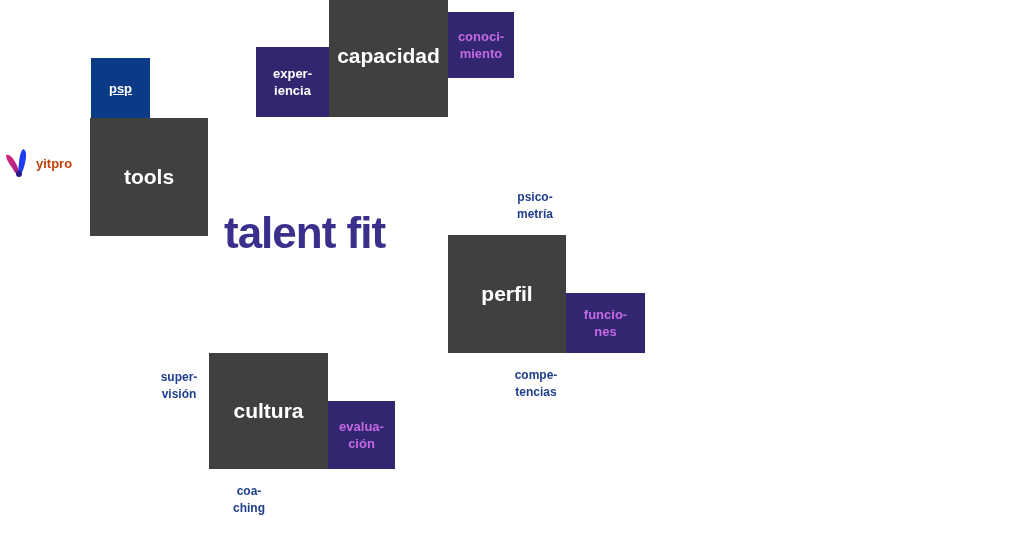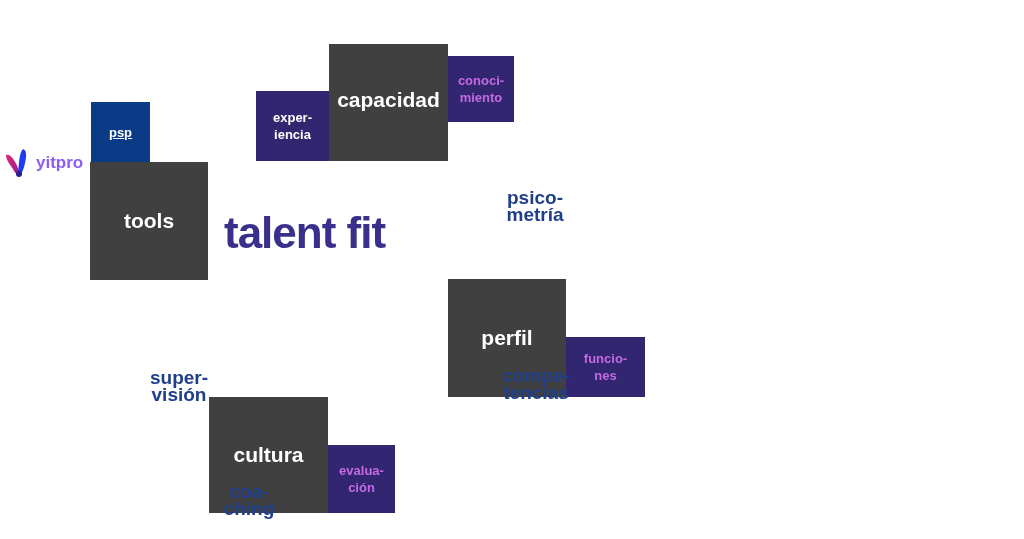--- a/index.html
+++ b/index.html
@@ -3,36 +3,36 @@
 <meta charset="utf-8">
 <style>
   html, body { margin: 0; padding: 0; }
   body {
     width: 1024px; height: 539px; background: #ffffff; position: relative; overflow: hidden;
     font-family: "Liberation Sans", "DejaVu Sans", sans-serif;
   }
   .box {
     position: absolute; box-sizing: border-box;
     display: flex; align-items: center; justify-content: center; text-align: center;
-    font-weight: bold; color: #ffffff; margin-top: 44px;
+    font-weight: bold; color: #ffffff;
   }
   .main { background: #404040; font-size: 21px; }
   .sub  { background: #31266f; font-size: 13px; line-height: 17px; }
   .sub.pink { color: #c36ae3; }
   .psp  { background: #0b3b87; font-size: 13px; text-decoration: underline; }
   .label {
     position: absolute; text-align: center; color: #1f3f8c; font-weight: bold;
-    font-size: 19px; line-height: 17px;
+    font-size: 12px; line-height: 17px;
   }
   .title {
     position: absolute; left: 224px; top: 203px; color: #3b2f8c; font-weight: bold;
     font-size: 44px; letter-spacing: -1px; line-height: 60px;
   }
   .logo { position: absolute; left: 4px; top: 147px; display: flex; align-items: center; }
-  .logo-text { font-weight: bold; font-size: 17px; color: #8b5cf6; margin-left: 6px; }
+  .logo-text { font-weight: bold; font-size: 13px; color: #c2410c; margin-left: 6px; }
   .lines span { display: block; }
 </style>
 </head>
 <body>
 
 <div class="logo">
   <svg width="26" height="32" viewBox="0 0 26 32">
     <defs>
       <linearGradient id="g1" x1="0" y1="0" x2="1" y2="1">
         <stop offset="0" stop-color="#e0287a"></stop>

